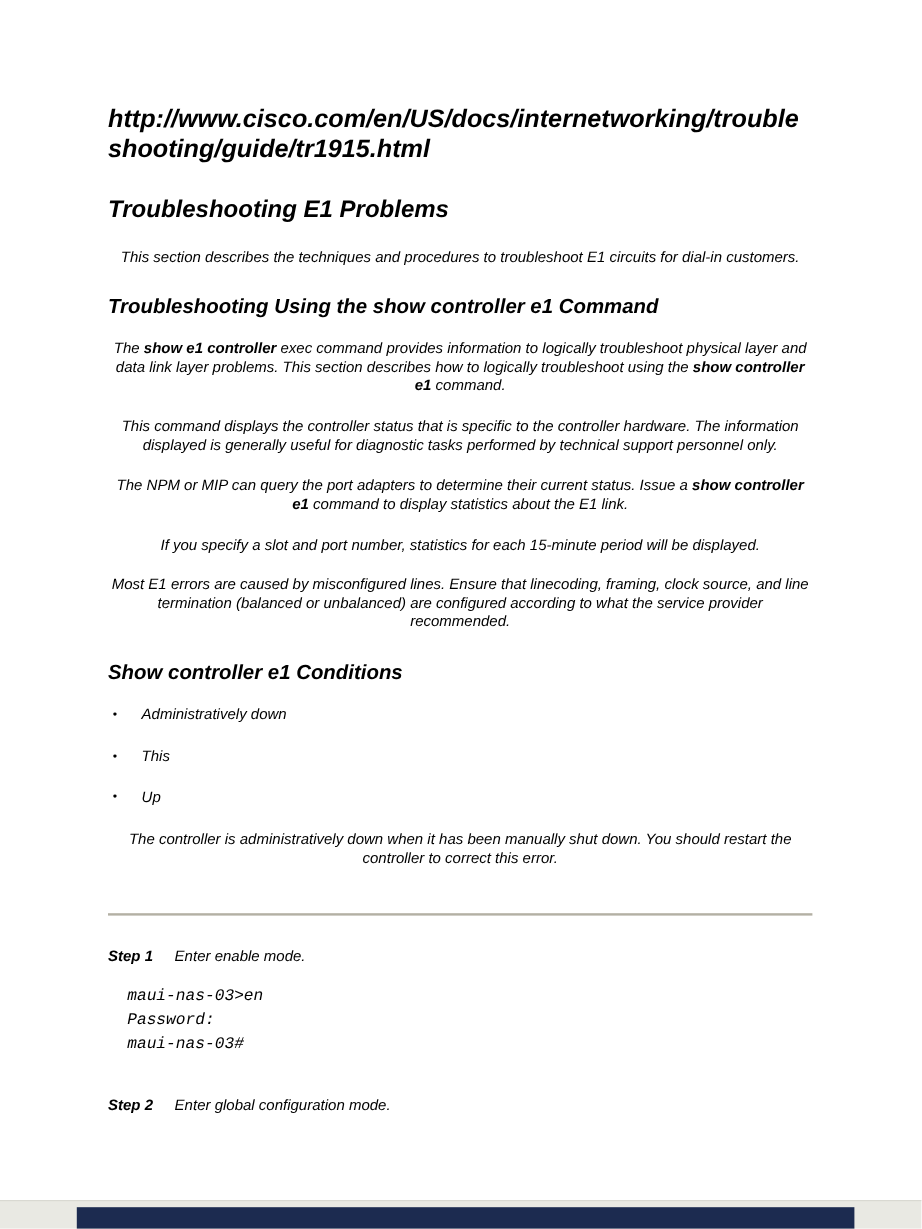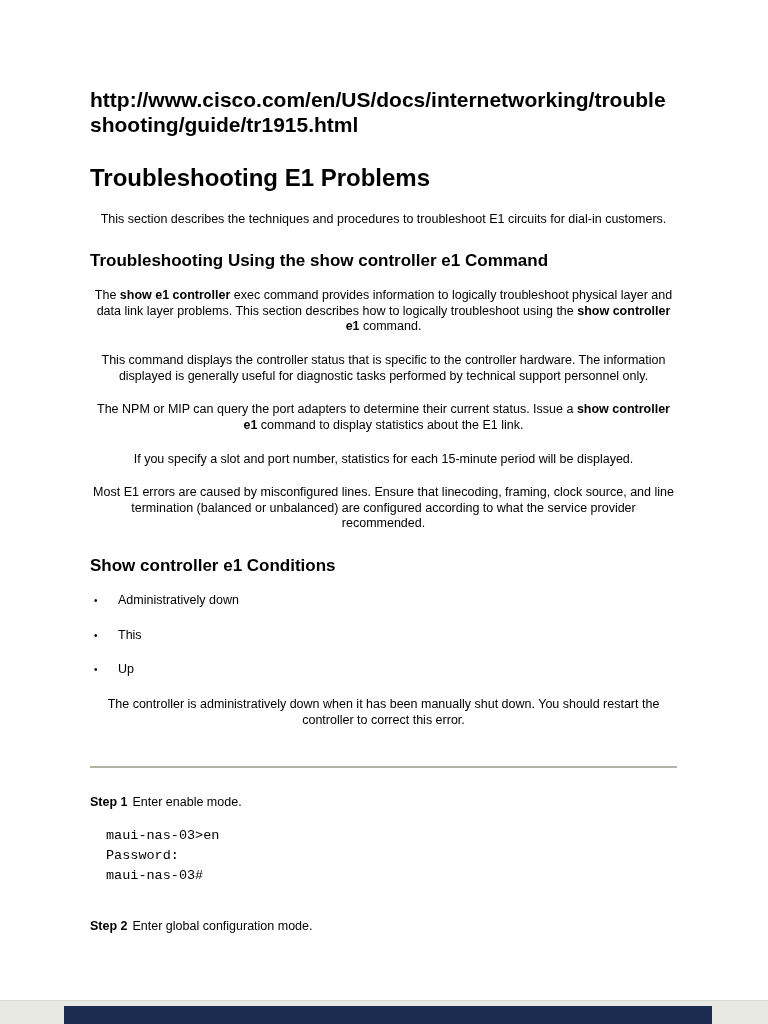--- a/index.html
+++ b/index.html
@@ -11,30 +11,31 @@
   body {
     width: 768px;
     height: 1024px;
     position: relative;
     overflow: hidden;
     font-family: "Liberation Sans", sans-serif;
     color: #000000;
   }
   .page {
     padding: 88px 91px 0 90px;
+    font-style: italic;
   }
   .url-title {
     font-size: 21px;
     font-weight: bold;
     line-height: 1.18;
     margin: 0 0 26px 0;
     word-break: break-all;
   }
   .doc-title {
-    font-size: 24px;
+    font-size: 20px;
     font-weight: bold;
     margin: 13px 0 20px 0;
   }
   .body-text {
     font-size: 12.5px;
     line-height: 1.25;
     margin: 0 0 18px 0;
     text-align: center;
   }
   .section-heading {
@@ -64,21 +65,21 @@
     border-top: 2px solid #b3b0a4;
     margin: 38px 0 27px 0;
   }
   .step-line {
     font-size: 12.5px;
     line-height: 1.25;
     margin: 0 0 15px 0;
   }
   .step-label {
     font-weight: bold;
-    margin-right: 5px;
+    margin-right: 18px;
   }
   .code-block {
     font-family: "Liberation Mono", monospace;
     font-size: 13.5px;
     line-height: 1.5;
     margin: 0 0 32px 16px;
     white-space: pre;
   }
   .footer-strip {
     position: absolute;

